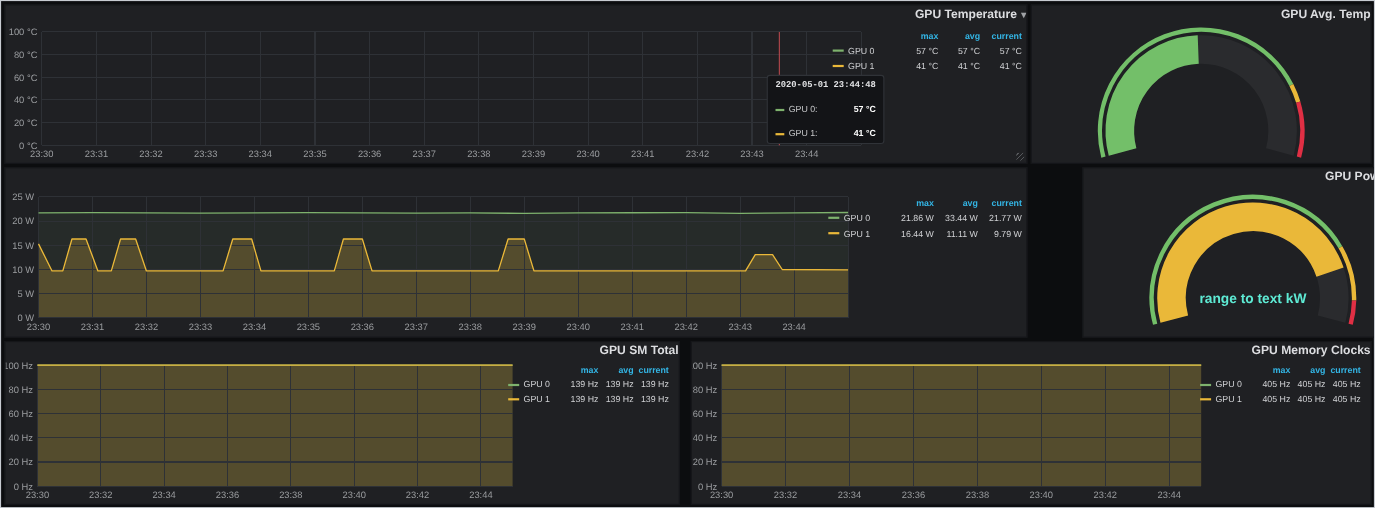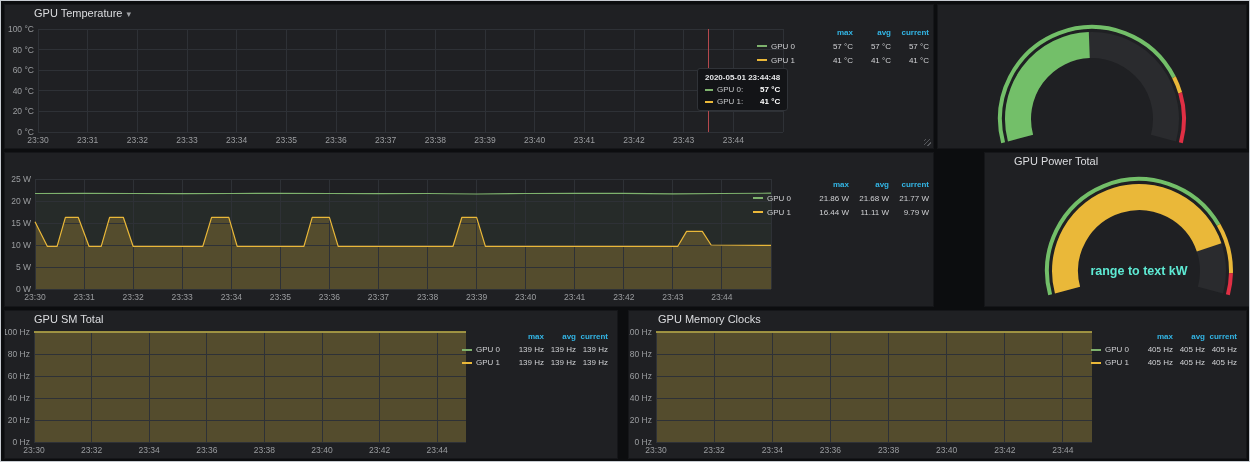--- a/index.html
+++ b/index.html
@@ -5,36 +5,36 @@
   html,body{margin:0;padding:0;background:#0c0d0f;}
   body{width:1250px;height:462px;position:relative;overflow:hidden;
        font-family:"Liberation Sans",sans-serif;border:1px solid #c7cbd1;box-sizing:border-box;}
   .panel{position:absolute;background:#1f2023;border:1px solid #151619;box-sizing:border-box;overflow:hidden;}
   #p-temp {left:3px;top:3px;width:930px;height:145px;}
   #p-avgtemp {left:936px;top:3px;width:310px;height:145px;}
   #p-power {left:3px;top:151px;width:930px;height:155px;}
   #p-powertotal{left:983px;top:151px;width:310px;height:155px;}
   #p-sm {left:3px;top:309px;width:614px;height:149px;}
   #p-mem {left:627px;top:309px;width:619px;height:149px;}
-  .panel-title{position:absolute;top:2px;left:0;right:0;text-align:left;font-size:11px;font-weight:normal;
+  .panel-title{position:absolute;top:2px;left:0;right:0;text-align:right;font-size:11px;font-weight:bold;
                color:#dcdde0;z-index:4;cursor:pointer;margin-left:29px;}
   .panel-title .caret{color:#9fa1a5;font-size:9px;margin-left:4px;}
   .chart{position:absolute;inset:0;}
   .legend{position:absolute;display:grid;z-index:3;font-size:8px;color:#d0d1d4;align-items:center;}
   .legend-wide{grid-template-columns:58px 38px 38px 38px;grid-auto-rows:14px;right:4px;top:20px;}
   #p-power .legend-wide{top:24px;grid-template-columns:56px 40px 40px 40px;}
   .legend-compact{grid-template-columns:50px 32px 32px 32px;grid-auto-rows:13px;right:9px;top:19px;}
   .legend .hdr{color:#33b5e5;font-weight:bold;text-align:right;}
   .legend .val{text-align:right;}
   .legend .nm{display:flex;align-items:center;gap:4px;cursor:pointer;}
   .legend .sw{display:inline-block;width:10px;height:2px;flex:none;}
   .gtooltip{position:absolute;left:692px;top:63px;background:#131417;border:1px solid #303338;border-radius:3px;
             padding:4px 7px;z-index:6;font-size:8px;color:#c7c8ca;white-space:nowrap;}
-  .gtooltip .tt-time{font-weight:bold;color:#e3e4e6;margin-bottom:3px;}
-  .tt-row{display:flex;align-items:center;gap:4px;margin-top:3px;}
+  .gtooltip .tt-time{font-weight:bold;color:#e3e4e6;margin-bottom:3px;font-family:Liberation Mono, monospace;}
+  .tt-row{display:flex;align-items:center;gap:4px;margin-top:13px;}
   .tt-row .sw{display:inline-block;width:8px;height:2px;flex:none;}
   .tt-row .tt-val{font-weight:bold;color:#fff;margin-left:auto;padding-left:10px;}
   .gauge-value{position:absolute;left:0;width:100%;text-align:center;z-index:3;font-weight:bold;}
   #p-avgtemp .gauge-value{top:99px;font-size:27px;color:#73bf69;}
   #p-powertotal .gauge-value{top:111px;font-size:12.5px;color:#5eead4;}
   .resize-handle{position:absolute;right:2px;bottom:2px;width:7px;height:7px;z-index:5;cursor:se-resize;
      background:repeating-linear-gradient(-45deg,transparent 0 2px,#56585c 2px 3px);}
 </style>
 </head>
 <body>
@@ -119,20 +119,23 @@
       <div class="tt-row">
         <span class="sw" style="background: rgb(234, 184, 57);"></span>
         <span>GPU 1:</span>
         <span class="tt-val">41 °C</span>
       </div>
     </div>
   <div class="resize-handle"></div>
 </div>
 
 <div class="panel" id="p-avgtemp">
+  <div class="panel-title">
+    <span>GPU Avg. Temp</span>
+  </div>
   <div class="chart"><svg width="308" height="143" viewBox="0 0 308 143">
         <path d="M 65.13 137.81 A 92 92 0 0 1 235.97 72.23" fill="none" stroke="#73bf69" stroke-width="4"></path>
         <path d="M 235.97 72.23 A 92 92 0 0 1 242.21 87.87" fill="none" stroke="#eab839" stroke-width="4"></path>
         <path d="M 242.21 87.87 A 92 92 0 0 1 242.87 137.81" fill="none" stroke="#e02f44" stroke-width="4"></path>
         <path d="M 82.52 133.15 A 74 74 0 1 1 225.48 133.15" fill="none" stroke="#2a2b2e" stroke-width="26"></path>
         <path d="M 82.52 133.15 A 74 74 0 0 1 151.29 40.05" fill="none" stroke="#73bf69" stroke-width="26"></path>
       </svg></div>
 </div>
 
 <div class="panel" id="p-power">
@@ -188,21 +191,21 @@
   <div class="legend legend-wide">
       <span></span>
       <span class="hdr">max</span>
       <span class="hdr">avg</span>
       <span class="hdr">current</span>
       <span class="nm">
         <span class="sw" style="background: rgb(126, 178, 109);"></span>
         <span>GPU 0</span>
       </span>
       <span class="val">21.86 W</span>
-      <span class="val">21.68 W</span>
+      <span class="val">33.44 W</span>
       <span class="val">21.77 W</span>
       <span class="nm">
         <span class="sw" style="background: rgb(234, 184, 57);"></span>
         <span>GPU 1</span>
       </span>
       <span class="val">16.44 W</span>
       <span class="val">11.11 W</span>
       <span class="val">9.79 W</span>
     </div>
 </div>

